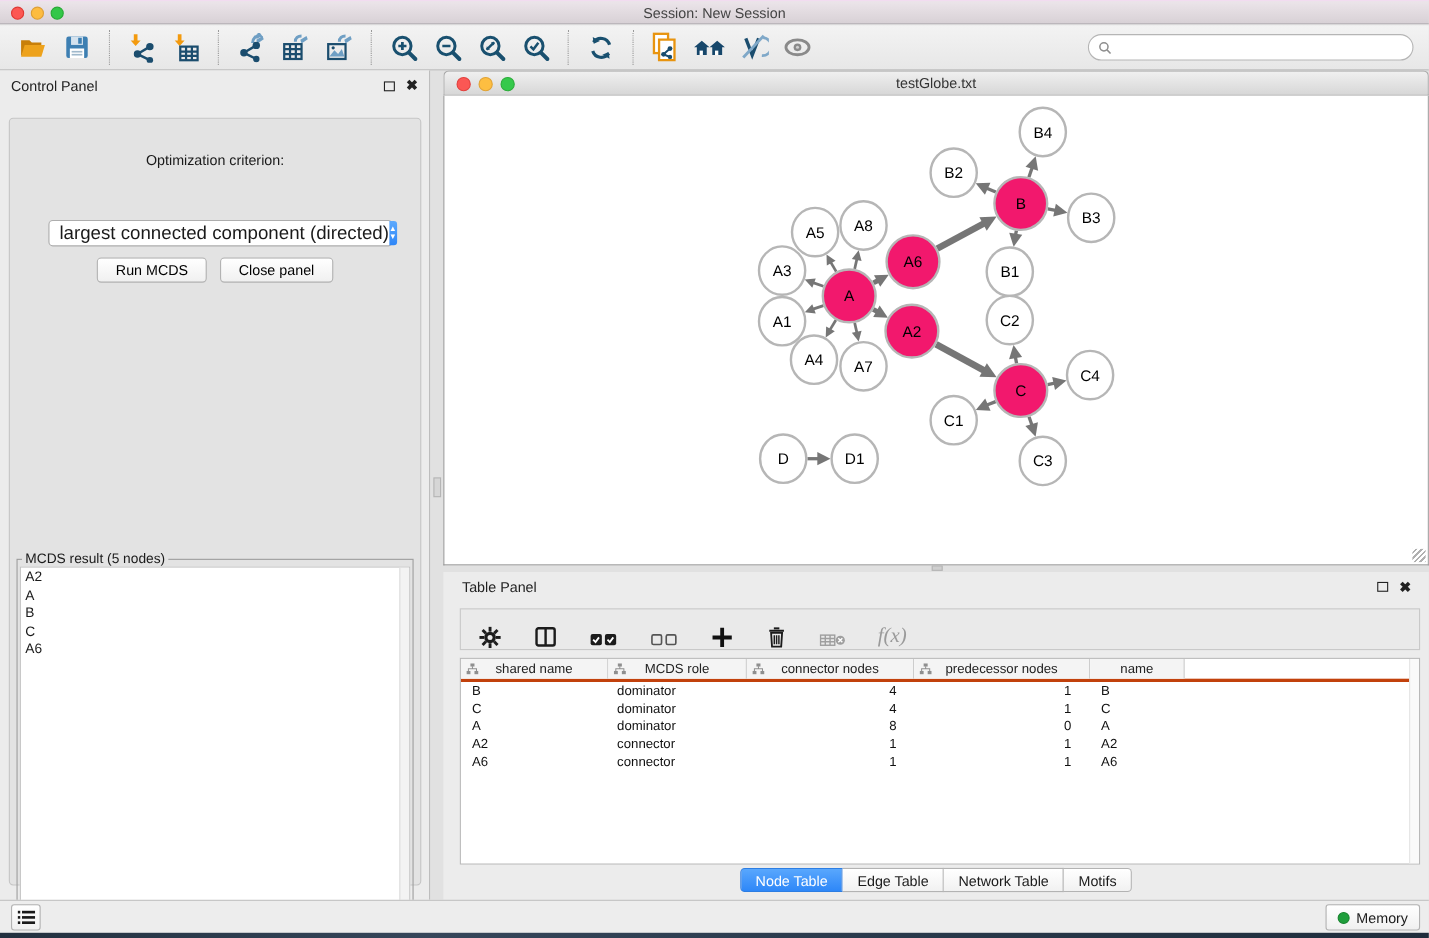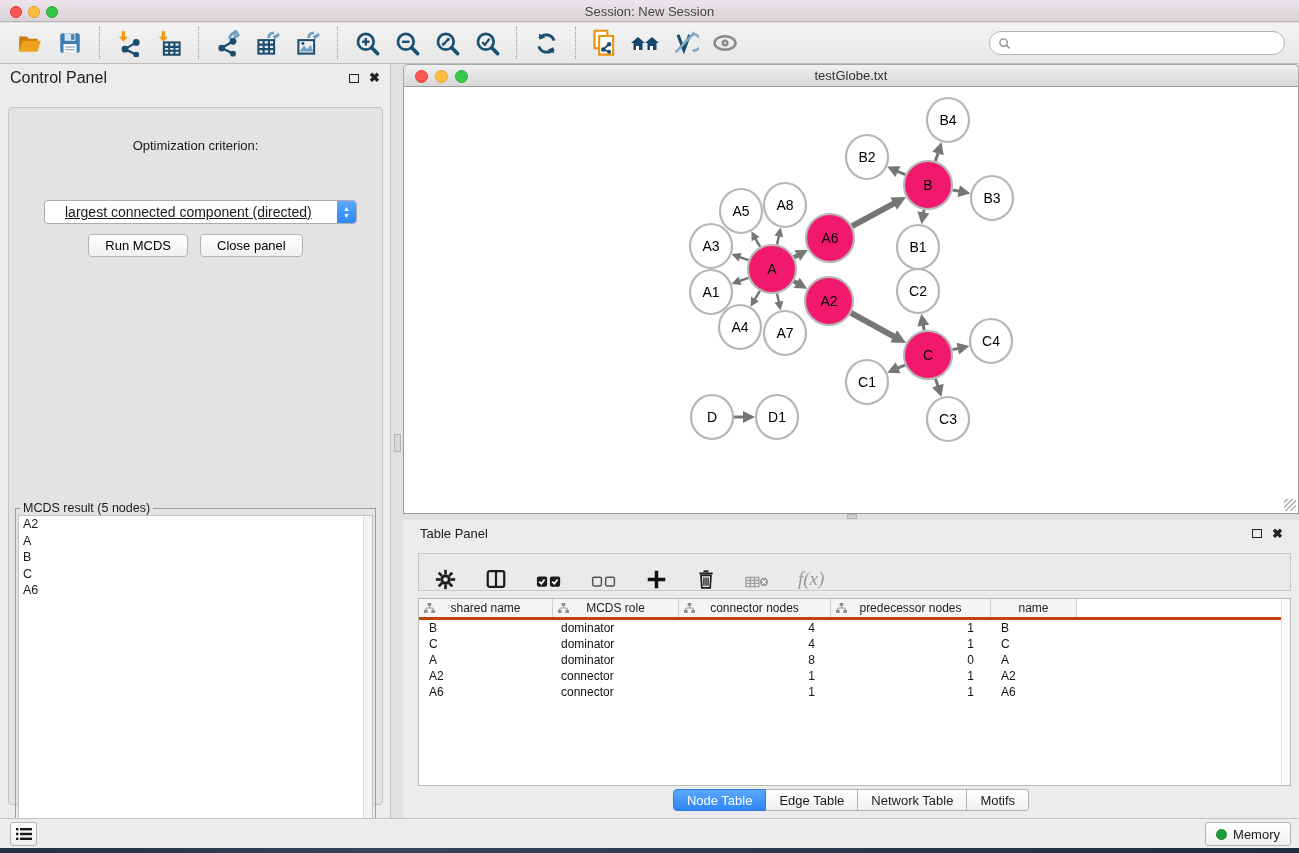--- a/index.html
+++ b/index.html
@@ -24,36 +24,36 @@
     margin:0 3px; border-radius:4px; cursor:default; }
   .tb-sep { width:0; height:32px; border-left:1px dotted #9a9a9a; margin:0 9px; }
   .tb-spacer { flex:1; }
   .searchbox { width:296px; height:24px; background:#fff; border:1px solid #b5b5b5; border-radius:12px;
     display:flex; align-items:center; padding-left:8px; margin-right:4px; }
   .searchbox input { border:none; outline:none; flex:1; height:20px; font-size:12px; background:transparent; font-family:"Liberation Sans",sans-serif; }
 
   
   .control-panel { position:absolute; left:0; top:64px; width:391px; height:754px; background:#ececec; border-right:1px solid #bdbdbd; }
   .cp-header { height:28px; display:flex; align-items:center; padding:0 10px; }
-  .cp-header .cp-title { font-size:16px; color:#222; }
+  .cp-header .cp-title { font-size:13px; color:#222; }
   .panel-win-btns { margin-left:auto; display:flex; align-items:center; gap:10px; }
   .float-glyph { width:10px; height:9px; border:1.6px solid #222; display:inline-block; }
   .close-glyph { font-size:13px; font-weight:bold; color:#222; line-height:10px; }
   .cp-tabs { position:absolute; left:0; top:32px; width:100%; display:flex; justify-content:center; z-index:3; }
   .seg { border:1px solid #b3b3b3; background:linear-gradient(#ffffff,#f1f1f1); padding:2px 13px; font-size:13px;
     height:21px; display:flex; align-items:center; border-left-width:0; }
   .seg:first-child { border-left-width:1px; border-radius:4px 0 0 4px; }
   .seg:last-child { border-radius:0 4px 4px 0; }
   .seg.active { background:linear-gradient(#59a7fd,#2e87f8); color:#fff; border-color:#2d7de2; }
   .cp-content { position:absolute; left:8px; top:43px; width:375px; height:698px; background:#e3e3e3;
     border:1px solid #c5c5c5; border-radius:4px; }
   .opt-label { text-align:center; margin-top:30px; font-size:13px; }
   .mac-select { position:absolute; left:35px; top:92px; width:313px; height:24px; background:#fff;
     border:1px solid #adadad; border-radius:4px; display:flex; align-items:center; }
-  .mac-select .val { flex:1; padding-left:20px; font-size:14px; white-space:nowrap;text-decoration:underline; }
+  .mac-select .val { flex:1; padding-left:9px; font-size:17px; white-space:nowrap; }
   .mac-select .stepper { width:19px; height:22px; background:linear-gradient(#5ca9fd,#2e86f7); border-radius:0 3px 3px 0;
     display:flex; flex-direction:column; align-items:center; justify-content:center; gap:1px; }
   .mac-select .stepper span { color:#fff; font-size:7px; line-height:6px; }
   .btn-row { position:absolute; left:0; top:126px; width:100%; display:flex; justify-content:center; gap:12px; }
   .mac-btn { border:1px solid #b3b3b3; background:linear-gradient(#ffffff,#f0f0f0); border-radius:4px;
     font-size:13px; padding:3px 16px; height:23px; font-family:"Liberation Sans",sans-serif; }
   .result-box { position:absolute; left:6px; top:400px; width:361px; height:336px; border:1px solid #9d9d9d; }
   .result-legend { position:absolute; top:-8px; left:4px; background:#e3e3e3; padding:0 3px; font-size:12.5px; }
   .result-list { position:absolute; left:2px; top:6px; width:355px; height:326px; background:#fff; border:1px solid #c3c3c3; overflow:hidden; }
   .result-scroll { position:absolute; right:0; top:0; width:9px; height:100%; background:#f3f3f3; border-left:1px solid #ddd; }

